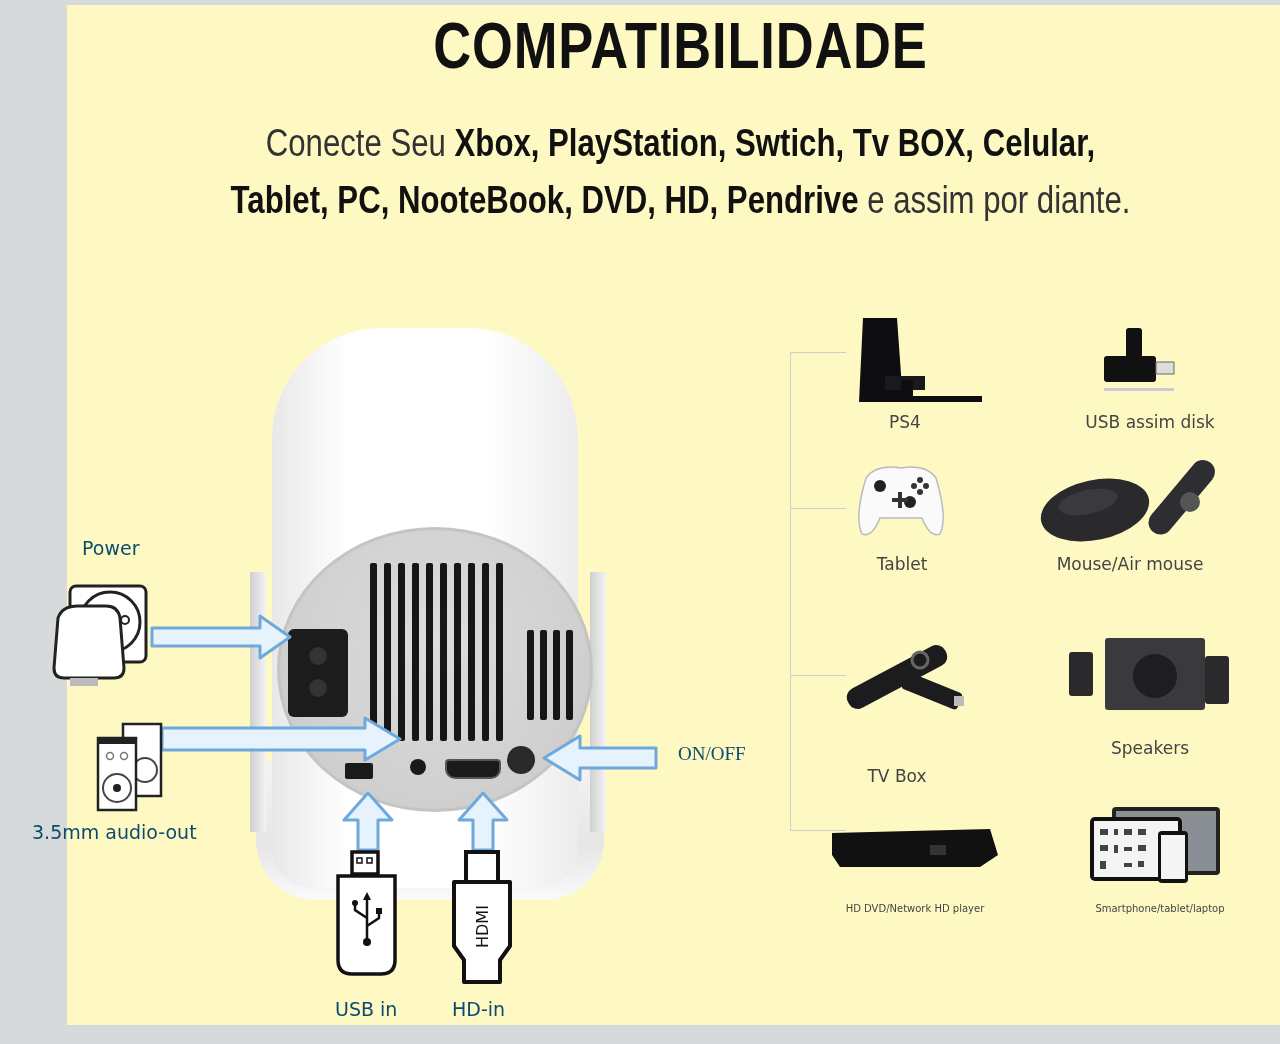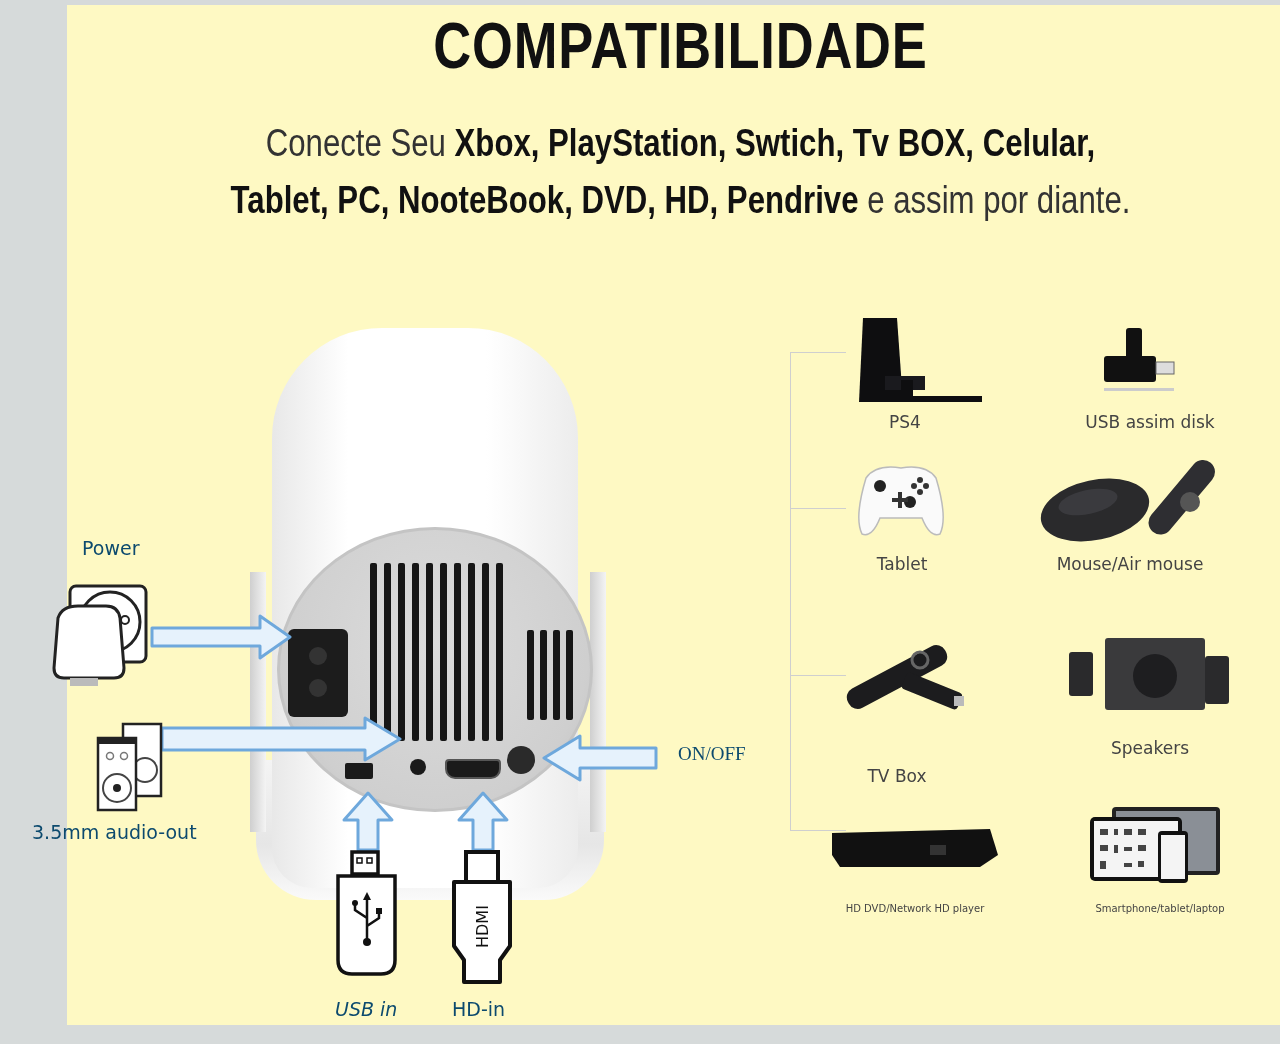--- a/index.html
+++ b/index.html
@@ -153,21 +153,21 @@
   <rect x="17" y="2" width="26" height="22" fill="#fff" stroke="#111" stroke-width="3.5"></rect>
   <rect x="22" y="8" width="5" height="5" fill="none" stroke="#111" stroke-width="1.5"></rect>
   <rect x="32" y="8" width="5" height="5" fill="none" stroke="#111" stroke-width="1.5"></rect>
   <path d="M3 26 H60 V110 Q60 124 46 124 H17 Q3 124 3 110 Z" fill="#fff" stroke="#111" stroke-width="3.5"></path>
   <path d="M32 50 V92 M32 68 L20 60 V54 M32 76 L44 68 V62" fill="none" stroke="#111" stroke-width="2.5"></path>
   <circle cx="32" cy="92" r="4" fill="#111"></circle>
     <circle cx="20" cy="53" r="3" fill="#111"></circle>
   <rect x="41" y="58" width="6" height="6" fill="#111"></rect>
   <path d="M28 50 L32 42 L36 50 Z" fill="#111"></path>
 </svg>
-<div class="label lbl-sm" style="left:335px; top:998px;font-style:italic;">USB in</div>
+<div class="label lbl-sm" style="left:335px; top:998px;">USB in</div>
 
 <svg style="position:absolute; left:450px; top:850px;" width="64" height="140">
   <rect x="16" y="2" width="32" height="30" fill="#fff" stroke="#111" stroke-width="4"></rect>
   <path d="M4 32 H60 V96 L50 110 V132 H14 V110 L4 96 Z" fill="#fff" stroke="#111" stroke-width="4" stroke-linejoin="round"></path>
   <text x="0" y="0" transform="translate(38,98) rotate(-90)" font-family="DejaVu Sans, sans-serif" font-size="16" fill="#111">HDMI</text>
 </svg>
 <div class="label lbl-sm" style="left:452px; top:998px;">HD-in</div>
 
 <div>
   <div class="bracket-v"></div>

